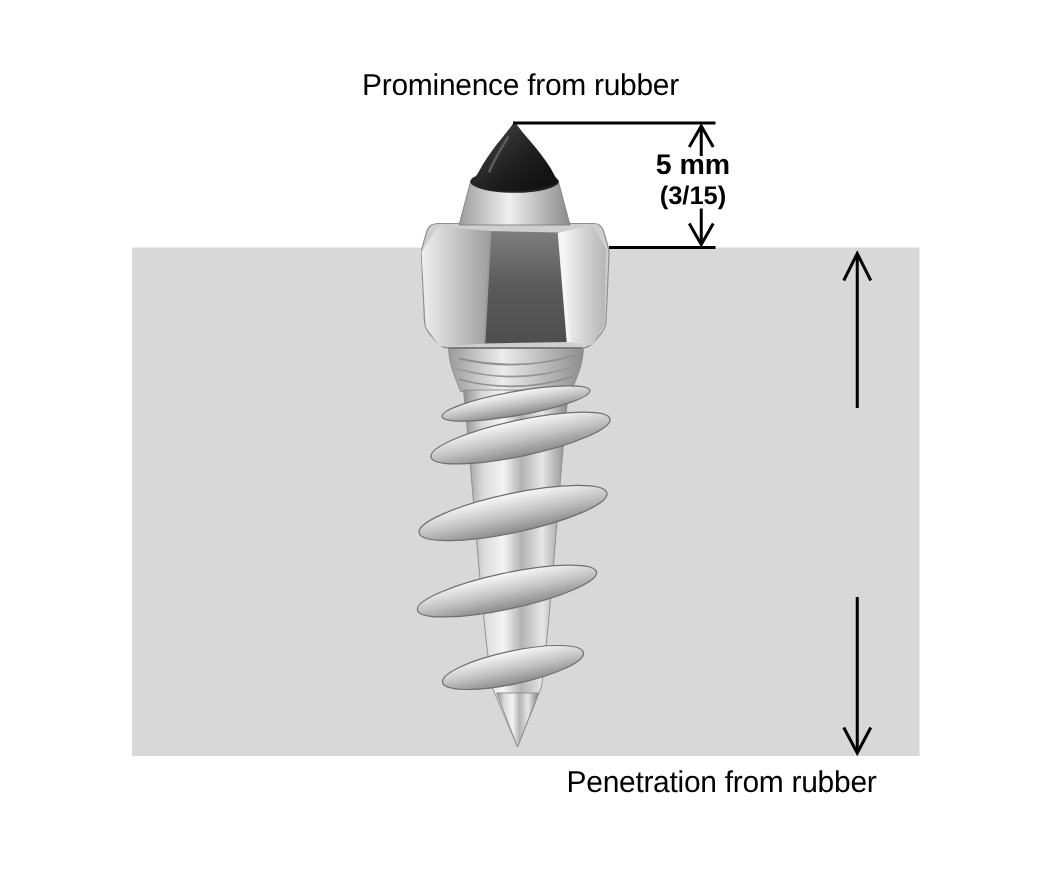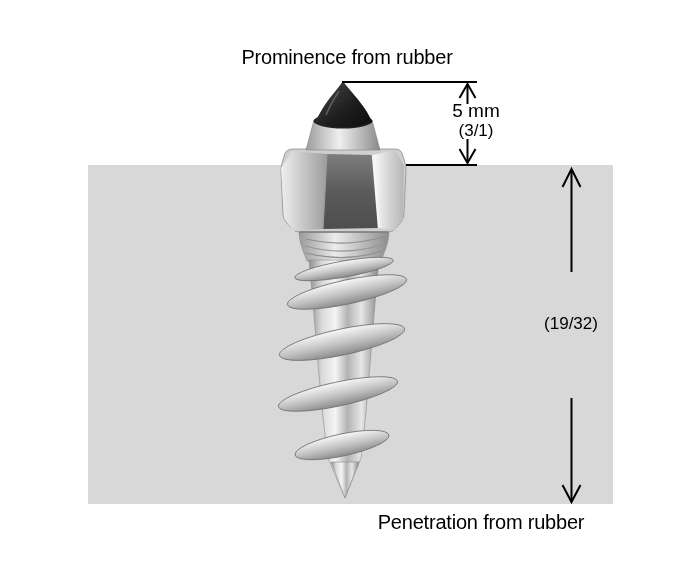--- a/index.html
+++ b/index.html
@@ -27,21 +27,21 @@
     font-size:20px;
     line-height:20px;
   }
   #label-prominence{left:197px;top:47px;width:300px;}
   #label-penetration{left:331px;top:512px;width:300px;}
   .dim{
     position:absolute;
     text-align:center;
     color:#000;
   }
-  #dim-prominence{left:416px;top:100px;width:120px;}
+  #dim-prominence{left:402px;top:100px;width:120px;font-weight:bold;}
   #dim-penetration{left:512px;top:314px;width:118px;}
   .dim .metric{font-size:19px;line-height:21px;}
   .dim .imperial{font-size:17px;line-height:19px;}
 </style>
 </head>
 <body>
 
 <div class="canvas">
 
   <svg class="art" width="700" height="583" viewBox="0 0 700 583">
@@ -157,22 +157,21 @@
           <path d="M562.5,485 L571.5,502 L580.5,485"></path>
         </g>
       </g>
     </g>
   </svg>
 
   <div class="lbl lbl-main" id="label-prominence">Prominence from rubber</div>
 
   <div class="dim" id="dim-prominence">
     <div class="metric">5 mm</div>
-    <div class="imperial">(3/1)</div>
+    <div class="imperial">(3/15)</div>
   </div>
 
   <div class="dim" id="dim-penetration">
-    <div class="imperial">(19/32)</div>
   </div>
 
   <div class="lbl lbl-main" id="label-penetration">Penetration from rubber</div>
 
 </div>
 
 </body></html>

